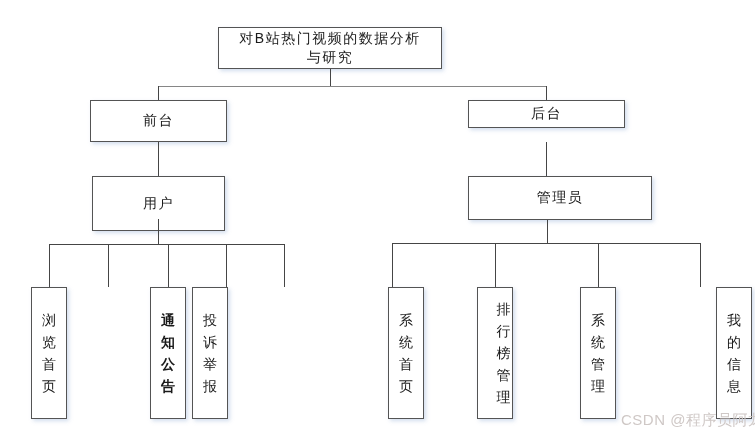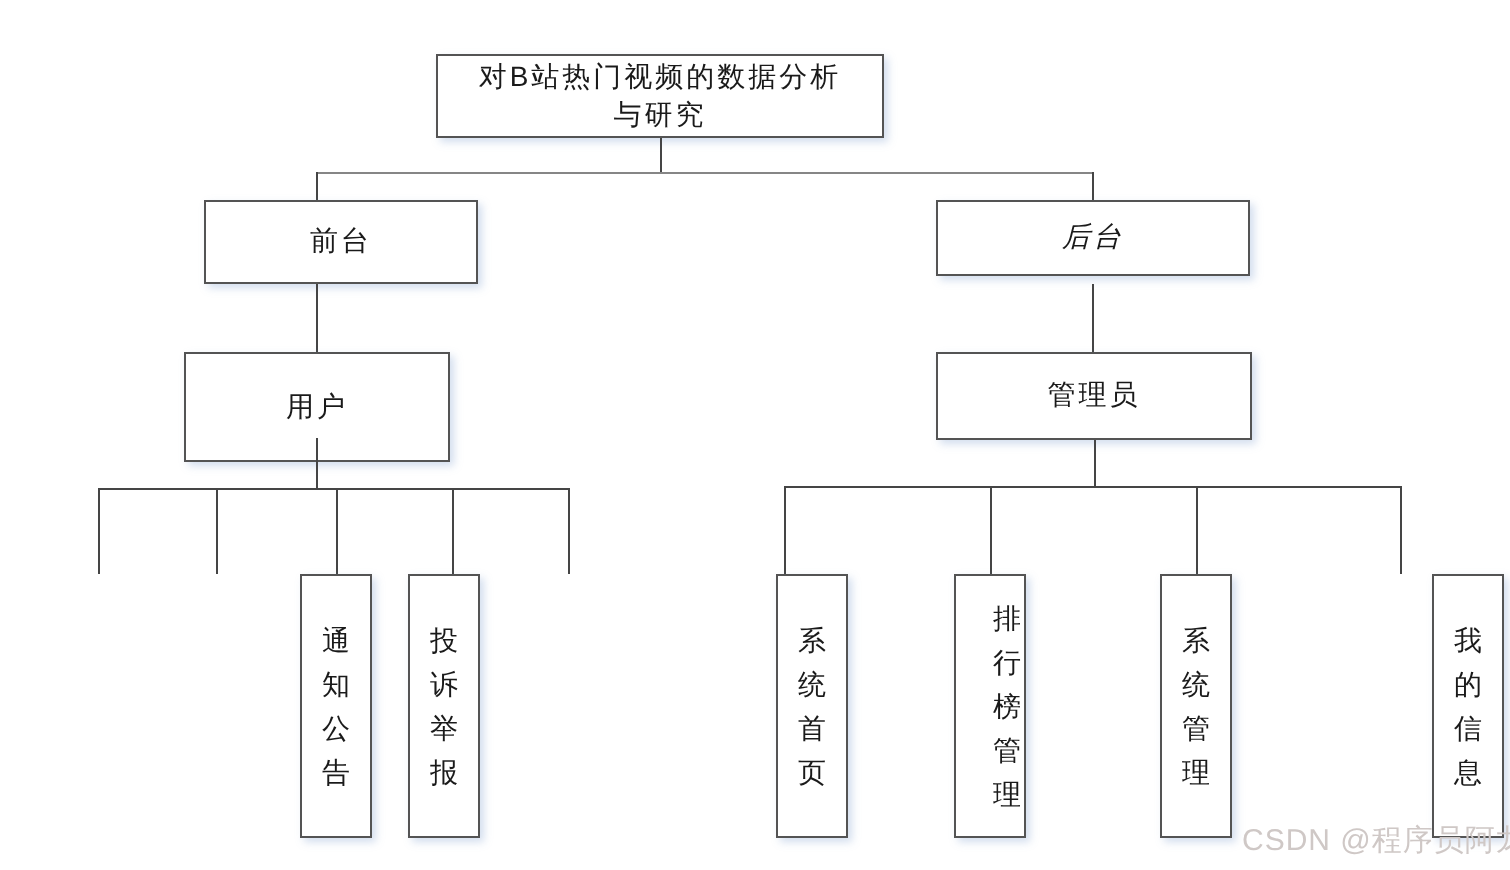--- a/index.html
+++ b/index.html
@@ -31,24 +31,24 @@
   }
   .box.root {
     left: 218px; top: 27px; width: 224px; height: 42px;
     padding: 2px 20px;
     line-height: 19px;
   }
   .box.root .wrap {
     display: inline-block;
     word-break: break-all;
   }
-  .box.mid-front  { left: 102px;  top: 100px; width: 137px; height: 42px; }
-  .box.mid-back   { left: 468px; top: 100px; width: 157px; height: 38px; font-style: italic; }
+  .box.mid-front  { left: 90px;  top: 100px; width: 137px; height: 42px; }
+  .box.mid-back   { left: 468px; top: 100px; width: 157px; height: 28px; }
   .box.mid-user   { left: 92px;  top: 176px; width: 133px; height: 55px; }
-  .box.mid-admin  { left: 468px; top: 176px; width: 158px; height: 44px; text-align: center; }
+  .box.mid-admin  { left: 468px; top: 176px; width: 184px; height: 44px; text-align: center; }
   .box.leaf {
     top: 287px; height: 132px; width: 36px;
     letter-spacing: 0;
   }
   .vtext {
     display: inline-block;
     width: 15px;
     word-break: break-all;
     line-height: 22px;
     font-size: 14px;
@@ -109,24 +109,27 @@
   <div class="line" style="left:226px; top:244px; width:1px; height:43px;"></div>
   <div class="line" style="left:284px; top:244px; width:1px; height:43px;"></div>
 
   <div class="line" style="left:547px; top:220px; width:1px; height:23px;"></div>
   <div class="line" style="left:392px; top:243px; width:308px; height:1px;"></div>
   <div class="line" style="left:392px; top:243px; width:1px; height:44px;"></div>
   <div class="line" style="left:495px; top:243px; width:1px; height:44px;"></div>
   <div class="line" style="left:598px; top:243px; width:1px; height:44px;"></div>
   <div class="line" style="left:700px; top:243px; width:1px; height:44px;"></div>
 
-  <div class="box leaf" style="left:150px;">
+  <div class="box leaf" style="left:31px;">
+    <span class="vtext">浏览首页</span>
+  </div>
+  <div class="box leaf" style="left:150px;font-weight:bold;">
     <span class="vtext">通知公告</span>
   </div>
-  <div class="box leaf" style="left:204px;">
+  <div class="box leaf" style="left:192px;">
     <span class="vtext">投诉举报</span>
   </div>
 
   <div class="box leaf" style="left:388px;">
     <span class="vtext">系统首页</span>
   </div>
   <div class="box leaf" style="left:477px;padding-left:17px;">
     <span class="vtext">排行榜管理</span>
   </div>
   <div class="box leaf" style="left:580px;">

